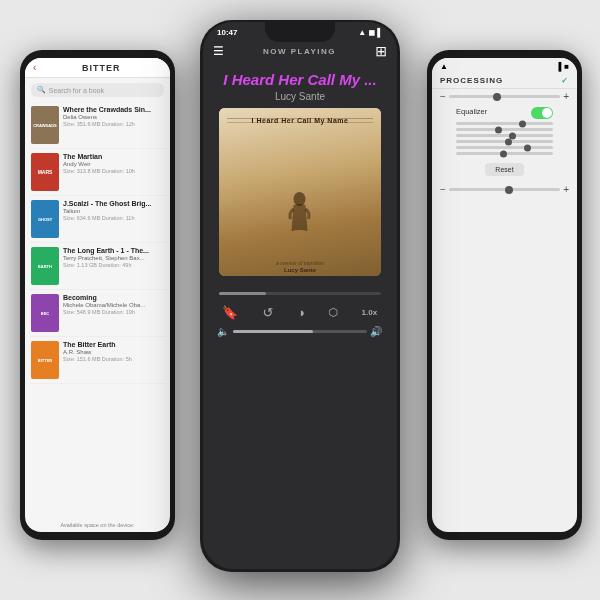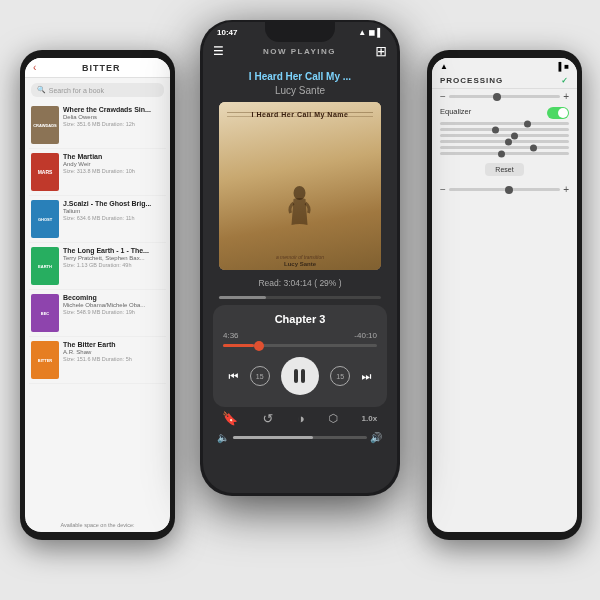--- a/index.html
+++ b/index.html
@@ -119,21 +119,21 @@
       background: #f5f5f5;
     }
 
     
     .phone-center {
       position: absolute;
       left: 50%;
       transform: translateX(-50%);
       top: 10px;
       width: 200px;
-      height: 476px;
+      height: 552px;
       background: #1c1c1e;
       border-radius: 32px;
       box-shadow: 0 12px 50px rgba(0,0,0,0.7);
       overflow: hidden;
       z-index: 3;
     }
     .phone-center-notch {
       position: absolute;
       top: 0;
       left: 50%;
@@ -172,24 +172,25 @@
       font-size: 8px;
       color: #aaa;
       letter-spacing: 1.5px;
       font-weight: 600;
     }
     .center-book-title {
       text-align: center;
       padding: 8px 10px 2px;
     }
     .center-book-title-text {
-      font-size: 10px;
+      font-size: 15px;
       font-weight: 700;
-      color: #7dd3fc;
+      color: #d946ef;
       line-height: 1.2;
+      font-style: italic;
     }
     .center-book-author {
       font-size: 10px;
       color: #aaa;
       text-align: center;
       padding-bottom: 6px;
     }
     .center-album-art {
       margin: 0 16px;
       height: 168px;
@@ -456,21 +457,21 @@
       border-radius: 50%;
       top: 50%;
       transform: translateY(-50%);
     }
     .right-plus-minus {
       font-size: 10px;
       color: #555;
       font-weight: 300;
     }
     .eq-section {
-      padding: 3px 8px;
+      padding: 3px 24px;
     }
     .eq-label {
       font-size: 7.5px;
       color: #333;
       margin-bottom: 3px;
     }
     .eq-row {
       display: flex;
       align-items: center;
       gap: 2px;
@@ -632,50 +633,23 @@
             <path d="M11 14 Q17 12 23 14 L25 40 Q17 38 9 40 Z" fill="rgba(50,30,10,0.5)"></path>
 
             <path d="M11 18 Q6 22 8 28" stroke="rgba(50,30,10,0.5)" stroke-width="3" fill="none"></path>
             <path d="M23 18 Q28 22 26 28" stroke="rgba(50,30,10,0.5)" stroke-width="3" fill="none"></path>
           </svg>
           <div class="album-art-subtitle" style="bottom:10px;font-size:5px;color:#5a3a20;font-style:italic;">a memoir of transition</div>
           <div class="album-art-author" style="bottom:3px;font-size:6px;">Lucy Sante</div>
         </div>
       </div>
       <div class="center-duration">
-        <div class="read-text">
-          <span>Read:</span>
-          <span>3:04:14 ( 29% )</span>
-        </div>
       </div>
       <div class="center-progress">
         <div class="center-progress-fill"></div>
-      </div>
-      <div class="center-chapter-panel">
-        <div class="chapter-title">Chapter 3</div>
-        <div class="chapter-timeline">
-          <span>4:36</span>
-          <span>-40:10</span>
-        </div>
-        <div class="chapter-progress">
-          <div class="chapter-progress-fill"></div>
-          <div class="chapter-progress-thumb"></div>
-        </div>
-        <div class="controls-row">
-          <div class="ctrl-btn small">⏮</div>
-          <div class="ctrl-circle">15</div>
-          <div class="play-pause-btn">
-            <div class="play-pause-inner">
-              <div class="pause-bar"></div>
-              <div class="pause-bar"></div>
-            </div>
-          </div>
-          <div class="ctrl-circle">15</div>
-          <div class="ctrl-btn small">⏭</div>
-        </div>
       </div>
       <div class="bottom-controls">
         <div class="bottom-ctrl">🔖</div>
         <div class="bottom-ctrl">↺</div>
         <div class="bottom-ctrl">◑</div>
         <div class="bottom-ctrl" style="font-size:11px;">⬡</div>
         <div class="bottom-ctrl speed-label">1.0x</div>
       </div>
       <div class="volume-row">
         <span class="volume-icon">🔈</span>

